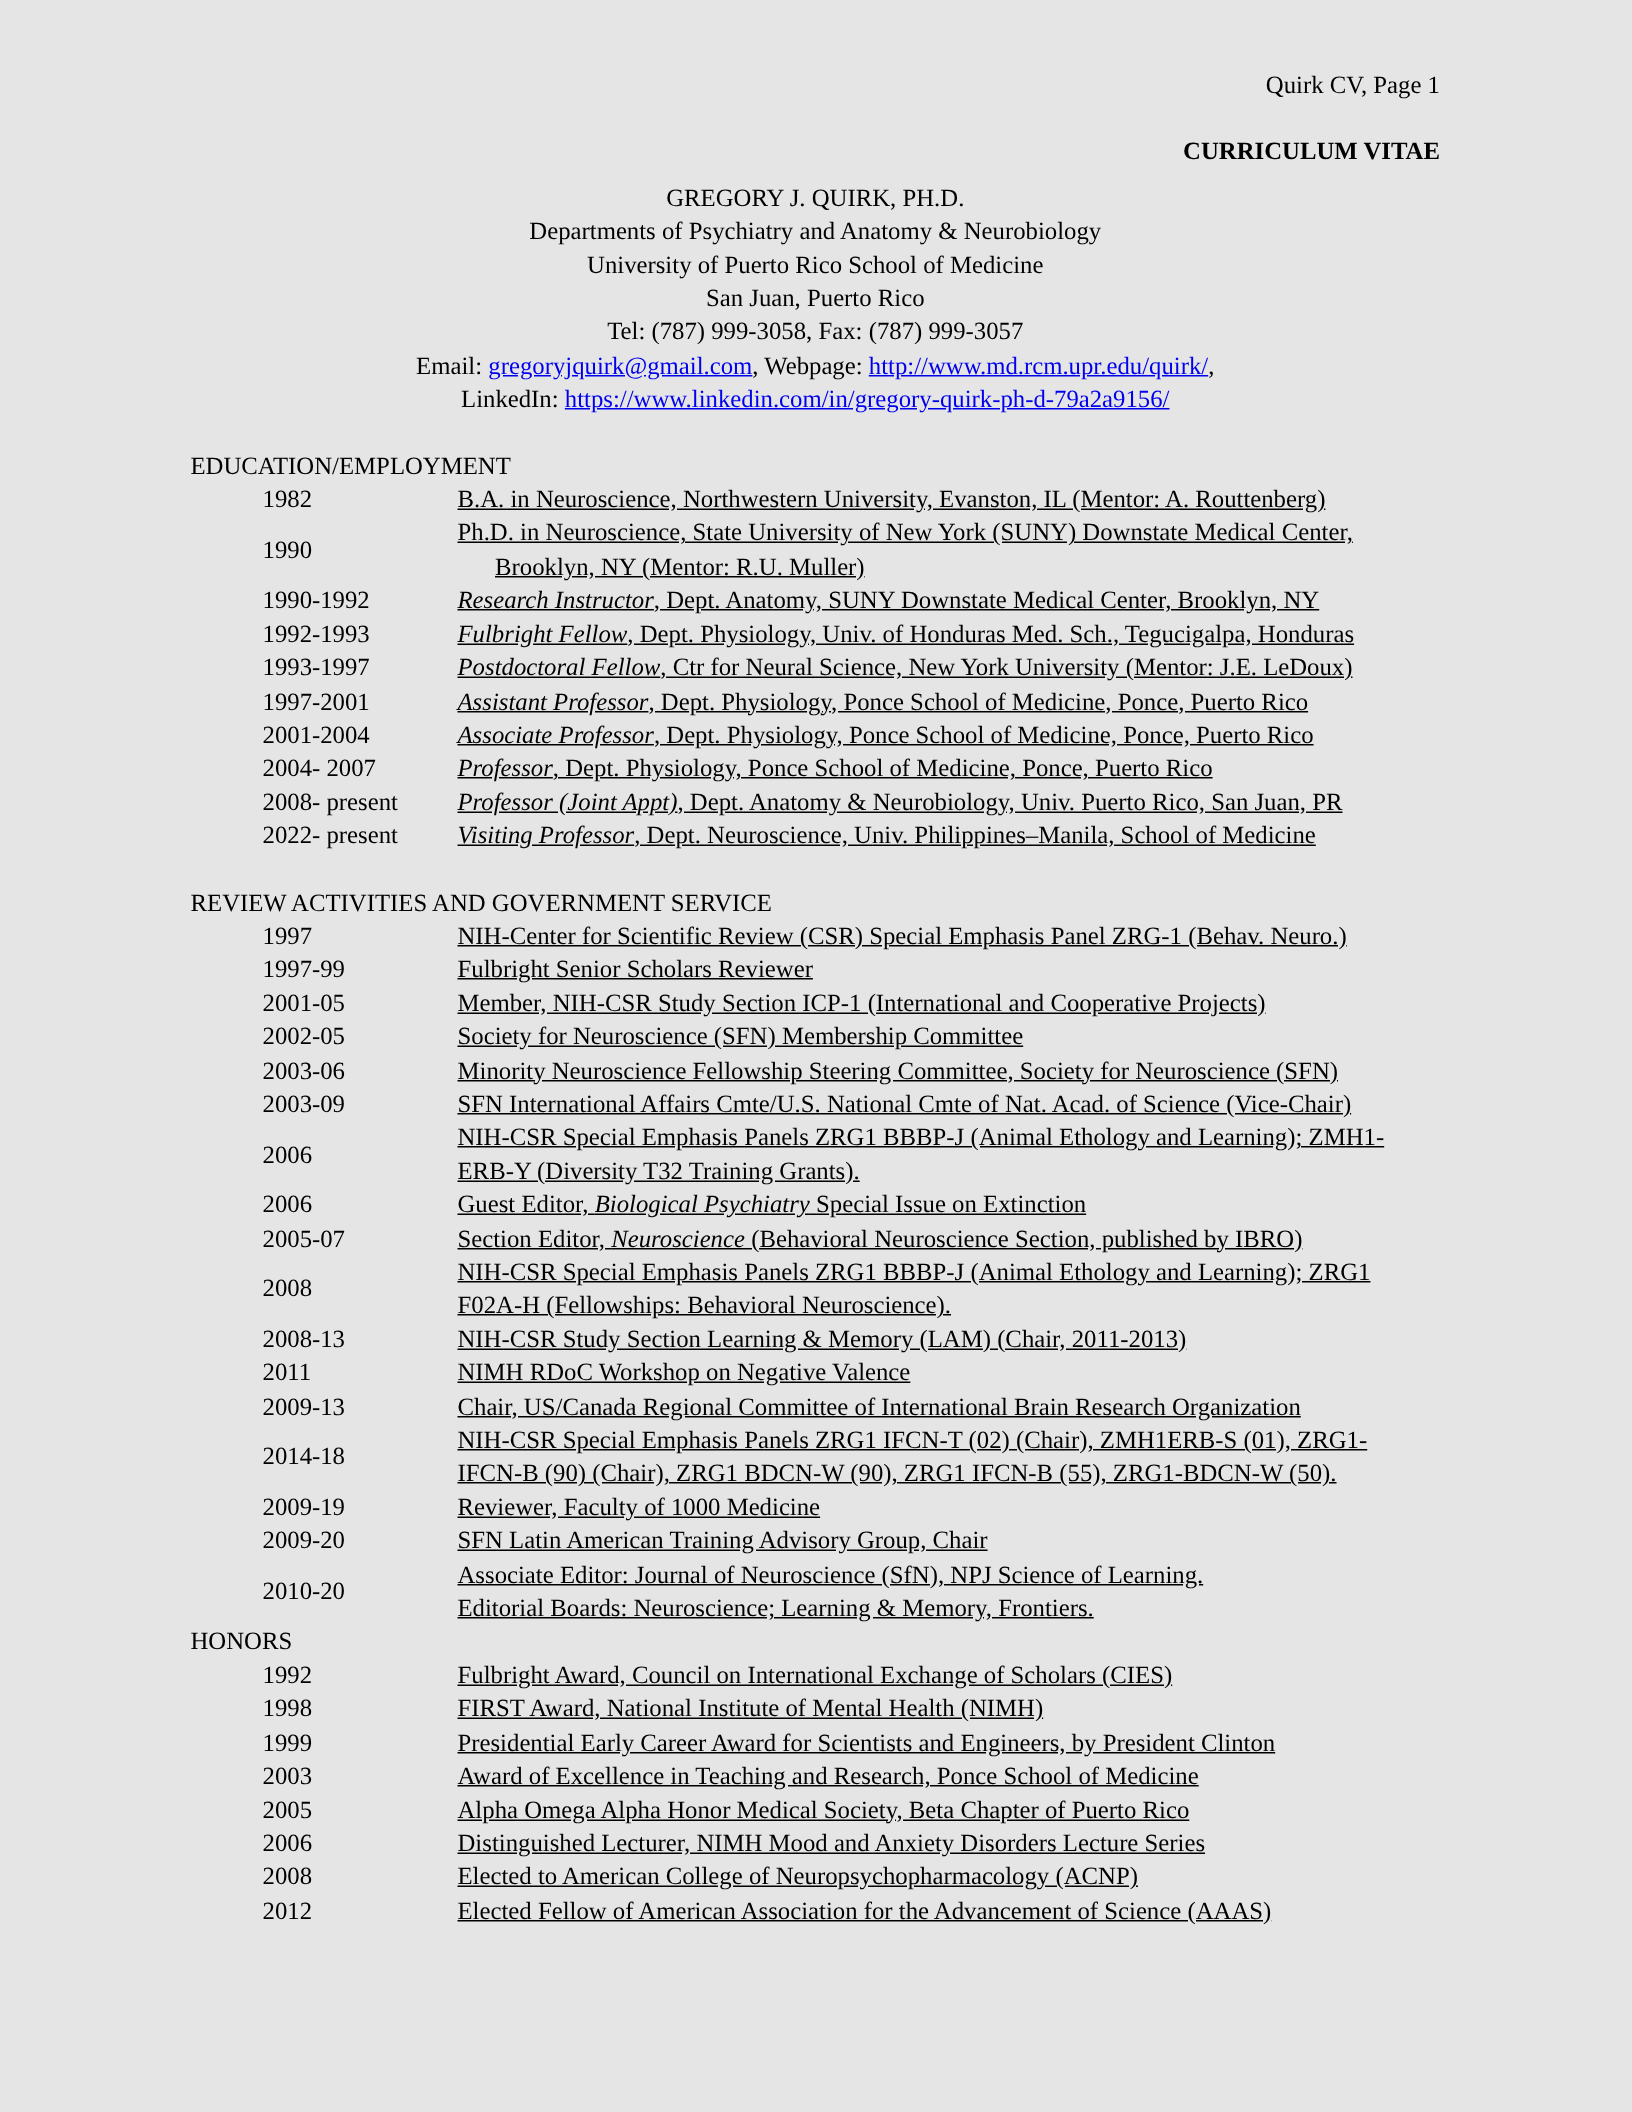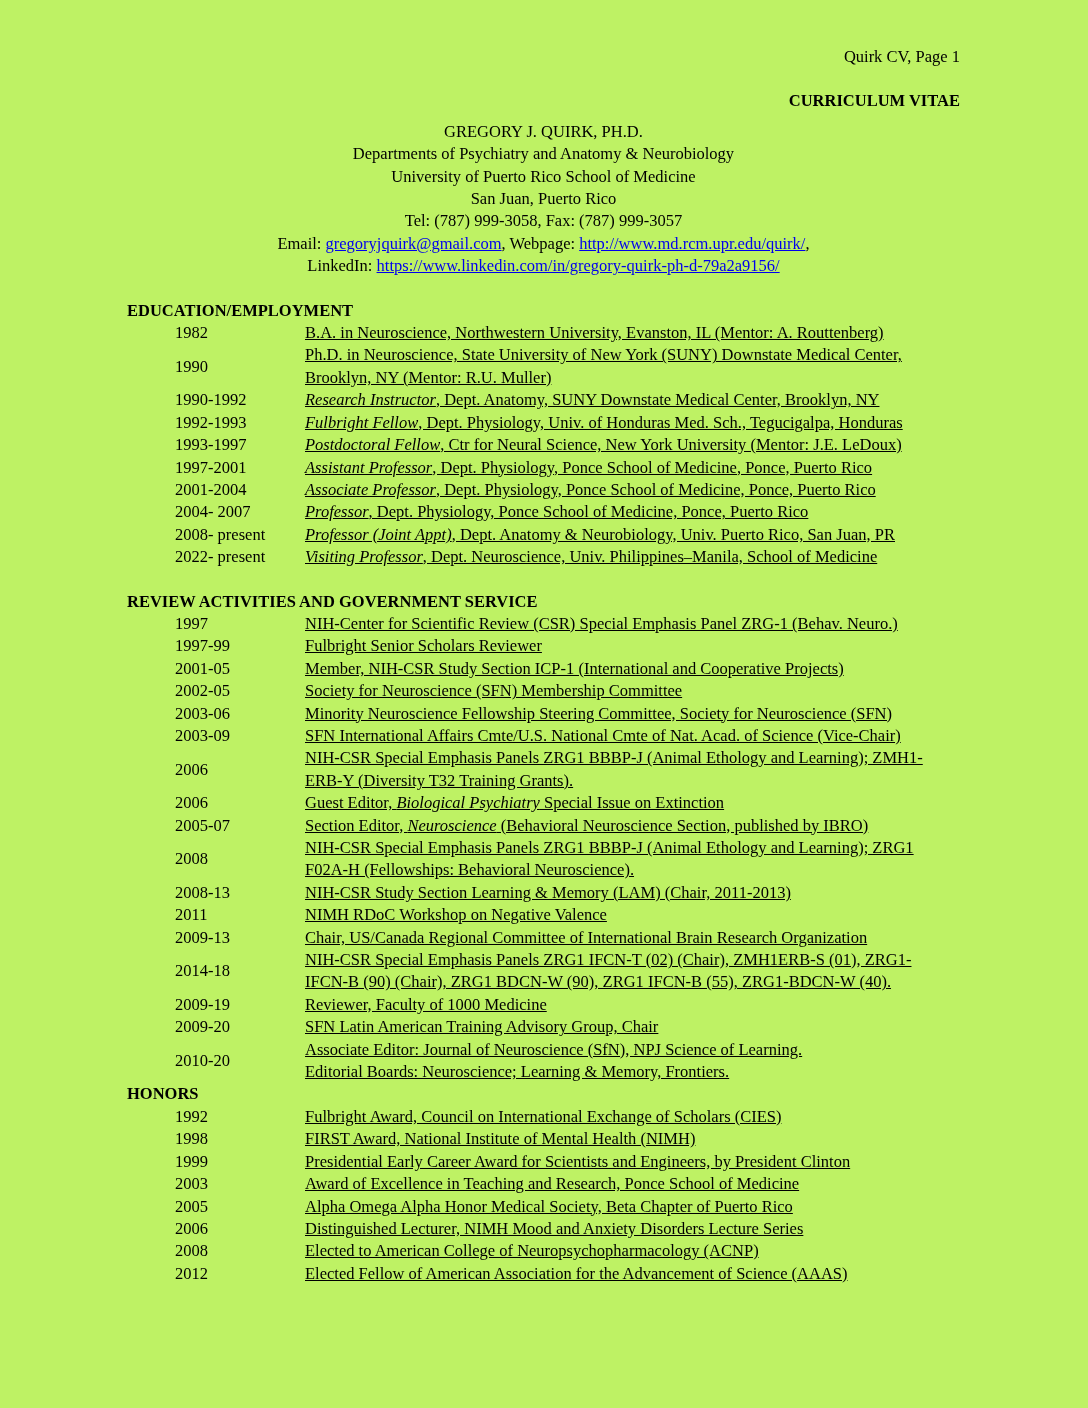--- a/index.html
+++ b/index.html
@@ -1,20 +1,20 @@
 <!DOCTYPE html>
 <html style="--link-color: #0000EE;"><head>
 <meta charset="utf-8">
 <style>
   html, body { margin: 0; padding: 0; background: #ffffff; }
   .page {
     position: relative;
     width: 1088px;
     height: 1408px;
-    background: #bef264;
+    background: #e5e5e5;
     color: #000000;
     font-family: "Liberation Serif", serif;
     font-size: 16.5px;
     line-height: 22.4px;
     box-sizing: border-box;
     padding: 46px 128px 0 127px;
     overflow: hidden;
   }
   .page-header-right {
     text-align: right;
@@ -32,32 +32,32 @@
   }
   .contact-line { white-space: nowrap; }
   a.link, .link {
     color: var(--link-color, #0000EE);
     text-decoration: underline;
     cursor: pointer;
   }
   .cv-section { margin-top: 22px; }
   .cv-section.tight { margin-top: 0; }
   .section-heading {
-    font-weight: bold;
+    font-weight: normal;
     white-space: nowrap;
   }
   .entry { display: flex; align-items: center; }
   .entry-year {
     flex: 0 0 130px;
     margin-left: 48px;
     white-space: nowrap;
   }
   .entry-desc { flex: 1 1 auto; min-width: 0; }
   .entry-line { white-space: nowrap; text-decoration: underline; }
-  .entry-line.cont-indent { }
+  .entry-line.cont-indent { margin-left: 25px; }
   .it { font-style: italic; }
 </style>
 </head>
 <body>
 
 <div class="page">
   <div class="page-header-right">Quirk CV, Page 1</div>
   <div class="doc-title">CURRICULUM VITAE</div>
 
   <div class="contact-block">
@@ -216,21 +216,21 @@
         <div class="entry">
           <div class="entry-year">2009-13</div>
           <div class="entry-desc">
             <div class="entry-line"><span>Chair, US/Canada Regional Committee of International Brain Research Organization</span></div>
           </div>
         </div>
         <div class="entry">
           <div class="entry-year">2014-18</div>
           <div class="entry-desc">
             <div class="entry-line"><span>NIH-CSR Special Emphasis Panels ZRG1 IFCN-T (02) (Chair), ZMH1ERB-S (01), ZRG1-</span></div>
-            <div class="entry-line"><span>IFCN-B (90) (Chair), ZRG1 BDCN-W (90), ZRG1 IFCN-B (55), ZRG1-BDCN-W (40).</span></div>
+            <div class="entry-line"><span>IFCN-B (90) (Chair), ZRG1 BDCN-W (90), ZRG1 IFCN-B (55), ZRG1-BDCN-W (50).</span></div>
           </div>
         </div>
         <div class="entry">
           <div class="entry-year">2009-19</div>
           <div class="entry-desc">
             <div class="entry-line"><span>Reviewer, Faculty of 1000 Medicine</span></div>
           </div>
         </div>
         <div class="entry">
           <div class="entry-year">2009-20</div>

